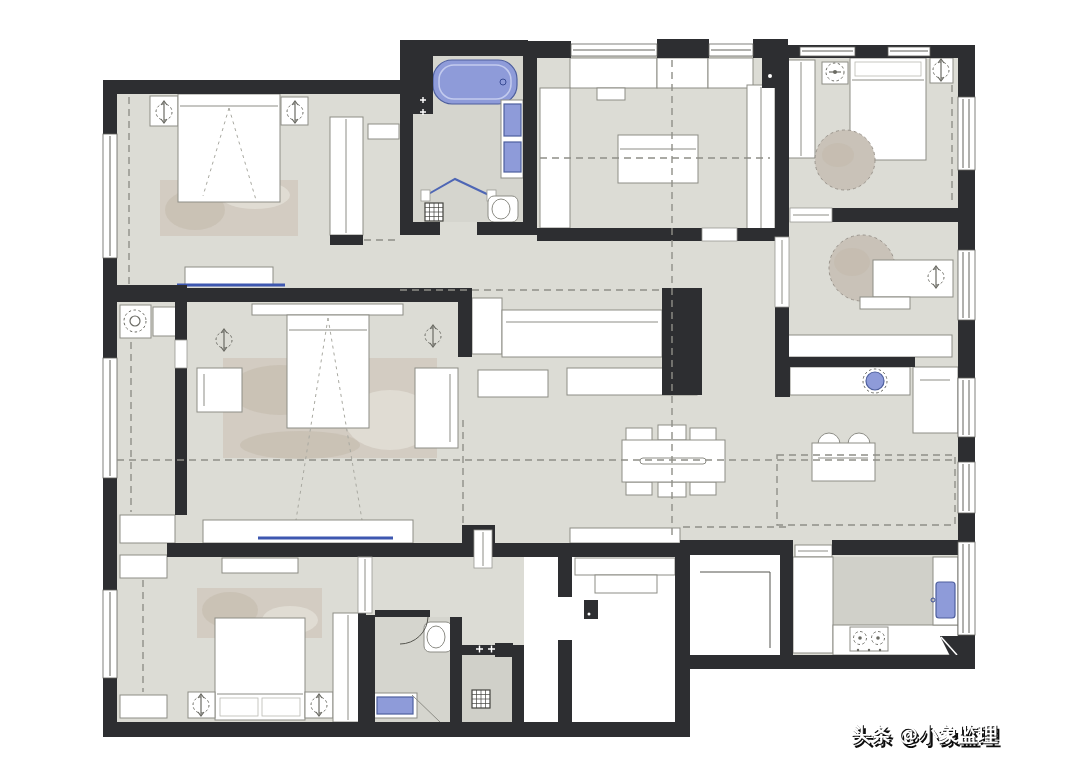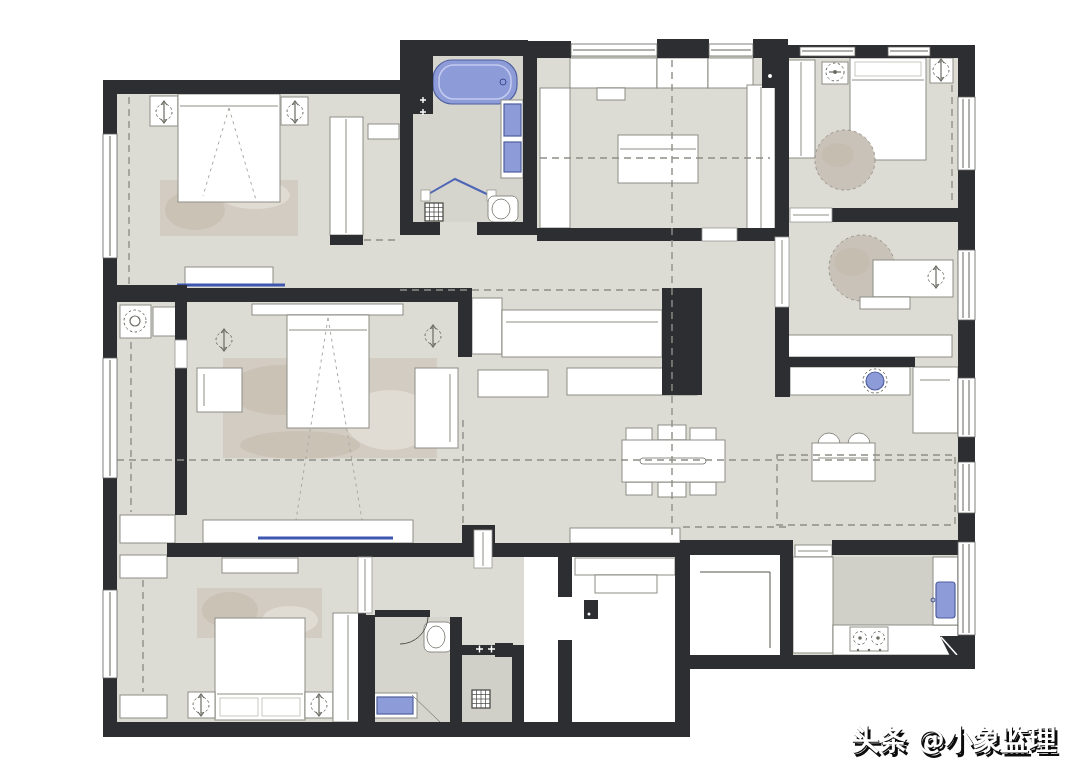--- a/index.html
+++ b/index.html
@@ -30,21 +30,21 @@
   .dashl{stroke:var(--dash);stroke-width:1.4;fill:none;stroke-dasharray:7 5;}
   .dashfine{stroke:#a9a9a1;stroke-width:1;fill:none;stroke-dasharray:3 4;}
   .rug{fill:var(--rug);}
   .rugblob{fill:var(--rugBlob);opacity:.55;}
   .rugblob2{fill:#e6e2da;opacity:.7;}
   .roundrug{fill:var(--roundRug);stroke:#9a948c;stroke-width:1;stroke-dasharray:3 3;}
   .icon{stroke:#6b6b64;stroke-width:1.2;fill:none;}
   .icondash{stroke:#6b6b64;stroke-width:1;fill:none;stroke-dasharray:2.5 2.5;}
   #watermark{
     position:absolute;left:851px;top:721px;width:225px;
-    font-size:28px;font-weight:900;letter-spacing:0px;color:var(--wmFill);
+    font-size:20px;font-weight:900;letter-spacing:0px;color:var(--wmFill);
     text-shadow:3px 4px 0 var(--wmShadow),1px 1px 0 var(--wmShadow);
     white-space:nowrap;user-select:none;
   }
 </style>
 </head>
 <body>
 
 <div id="canvas">
 <svg width="1080" height="777" viewBox="0 0 1080 777">
 

